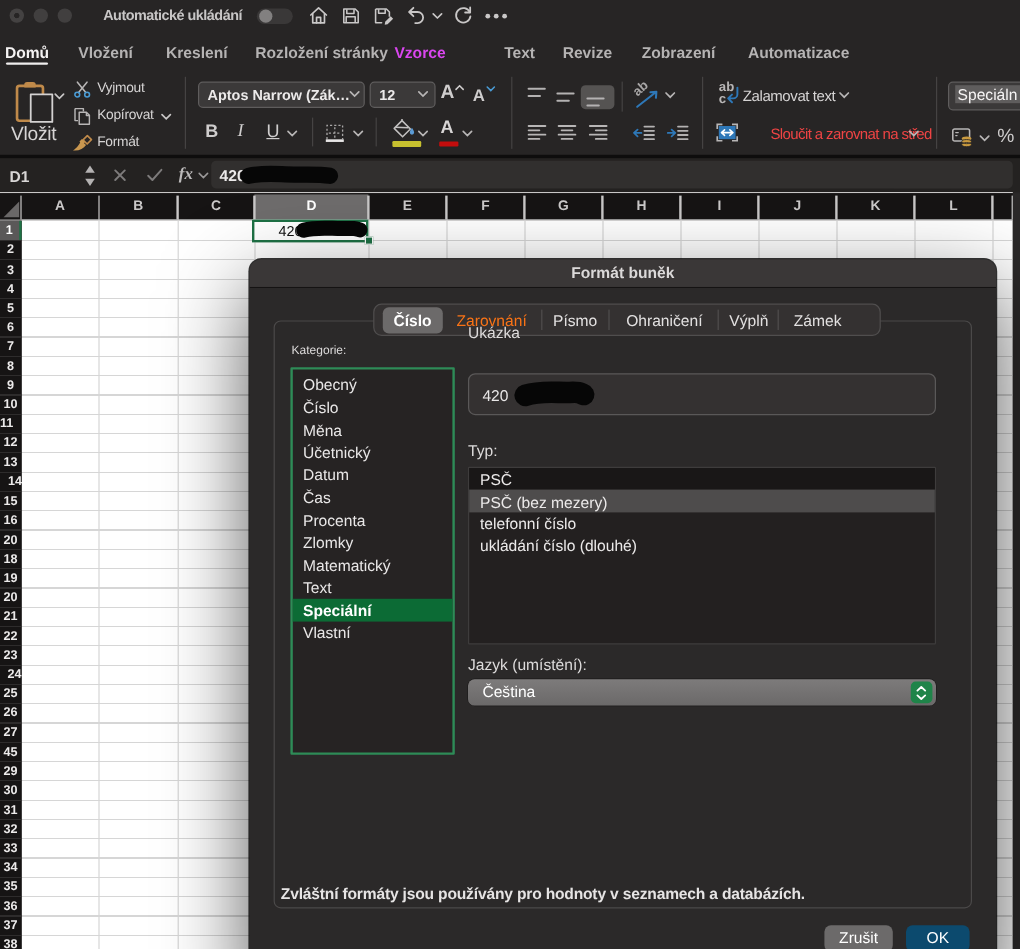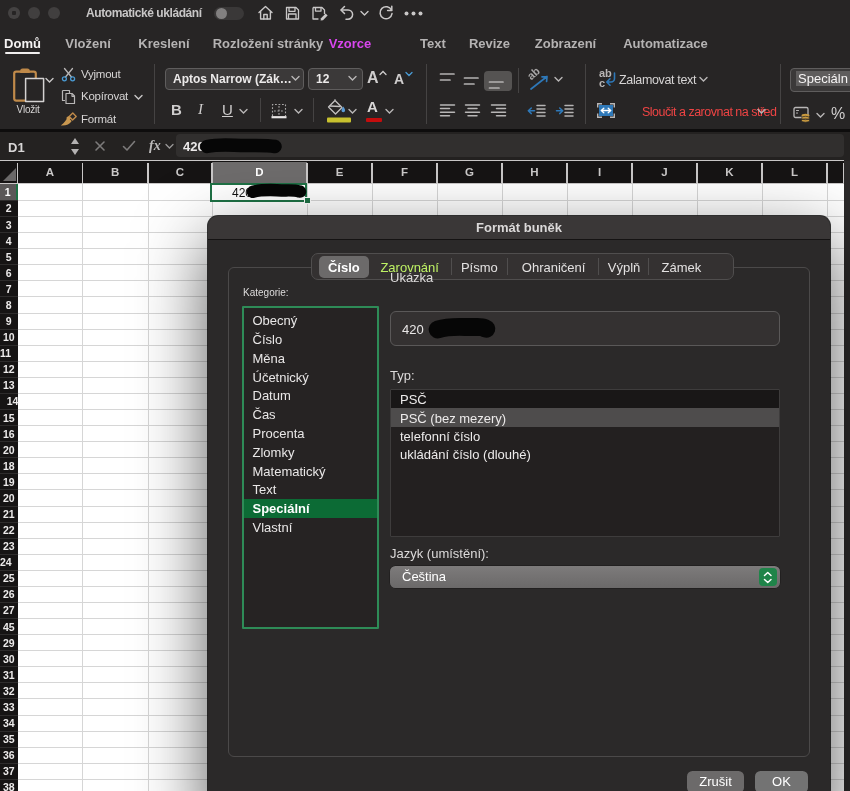--- a/index.html
+++ b/index.html
@@ -73,21 +73,21 @@
     <svg class="ab" style="left:13px;top:68px" width="34" height="36" viewBox="0 0 34 36">
 <g fill="none" stroke-linejoin="round">
 <rect x="1.2" y="3.6" width="21.6" height="29" rx="2" stroke="#c08a4a" stroke-width="2.2"></rect>
 <path d="M7.8 4.4 v-1.6 a1.8 1.8 0 0 1 1.8-1.8 h4.8 a1.8 1.8 0 0 1 1.8 1.8 v1.6 z" fill="#c08a4a" stroke="#c08a4a" stroke-width="1.2"></path>
 <rect x="12.6" y="10.6" width="18" height="23" fill="#272525" stroke="#d4d2d2" stroke-width="1.5"></rect>
 </g>
     </svg>
     <svg class="ab" style="left:45px;top:77px" width="9" height="7" viewBox="0 0 9 7">
       <path d="M1 1.5 L4.5 5 L8 1.5" fill="none" stroke="#c9c7c7" stroke-width="1.4" stroke-linecap="round"></path>
     </svg>
-    <div class="ab ct" style="left:28px;top:103.5px;font-size:10px;letter-spacing:-0.25px;color:#d6d4d4;">Vložit</div>
+    <div class="ab ct" style="left:28px;top:103.5px;font-size:16px;letter-spacing:-0.25px;color:#d6d4d4;">Vložit</div>
     <svg class="ab" style="left:61px;top:67px" width="15" height="15" viewBox="0 0 15 15">
 <g fill="none" stroke="#b8b6b6" stroke-width="1.3" stroke-linecap="round">
 <path d="M3.5 1.5 L10.5 10"></path>
         <path d="M11.5 1.5 L4.5 10"></path>
       </g>
 <circle cx="3.4" cy="11.8" r="2" fill="none" stroke="#4a9bd4" stroke-width="1.3"></circle>
 <circle cx="11.6" cy="11.8" r="2" fill="none" stroke="#4a9bd4" stroke-width="1.3"></circle>
 </svg>
     <div class="ab rlab" style="left:81px;top:67.5px;">Vyjmout</div>
     <svg class="ab" style="left:61px;top:89px" width="15" height="16" viewBox="0 0 15 16">
@@ -314,21 +314,21 @@
     <div class="ab" style="left:0;top:393.43999999999994px;width:25px;height:16.08px;color:#eceaea;font-size:10.5px;font-weight:700;text-align:center;line-height:16.08px;">14</div>
     <div class="ab" style="left:0;top:409.52px;width:17.5px;height:16.08px;color:#eceaea;font-size:10.5px;font-weight:700;text-align:center;line-height:16.08px;">15</div>
     <div class="ab" style="left:0;top:425.6px;width:17.5px;height:16.08px;color:#eceaea;font-size:10.5px;font-weight:700;text-align:center;line-height:16.08px;">16</div>
     <div class="ab" style="left:0;top:441.67999999999995px;width:17.5px;height:16.08px;color:#eceaea;font-size:10.5px;font-weight:700;text-align:center;line-height:16.08px;">20</div>
     <div class="ab" style="left:0;top:457.76px;width:17.5px;height:16.08px;color:#eceaea;font-size:10.5px;font-weight:700;text-align:center;line-height:16.08px;">18</div>
     <div class="ab" style="left:0;top:473.8399999999999px;width:17.5px;height:16.08px;color:#eceaea;font-size:10.5px;font-weight:700;text-align:center;line-height:16.08px;">19</div>
     <div class="ab" style="left:0;top:489.91999999999996px;width:17.5px;height:16.08px;color:#eceaea;font-size:10.5px;font-weight:700;text-align:center;line-height:16.08px;">20</div>
     <div class="ab" style="left:0;top:506.0px;width:17.5px;height:16.08px;color:#eceaea;font-size:10.5px;font-weight:700;text-align:center;line-height:16.08px;">21</div>
     <div class="ab" style="left:0;top:522.0799999999999px;width:17.5px;height:16.08px;color:#eceaea;font-size:10.5px;font-weight:700;text-align:center;line-height:16.08px;">22</div>
     <div class="ab" style="left:0;top:538.16px;width:17.5px;height:16.08px;color:#eceaea;font-size:10.5px;font-weight:700;text-align:center;line-height:16.08px;">23</div>
-    <div class="ab" style="left:0;top:554.24px;width:24px;height:16.08px;color:#eceaea;font-size:10.5px;font-weight:700;line-height:16.08px;">24</div>
+    <div class="ab" style="left:0;top:554.24px;width:24px;height:16.08px;color:#eceaea;font-size:10.5px;font-weight:700;text-align:center;line-height:16.08px;">24</div>
     <div class="ab" style="left:0;top:570.3199999999999px;width:17.5px;height:16.08px;color:#eceaea;font-size:10.5px;font-weight:700;text-align:center;line-height:16.08px;">25</div>
     <div class="ab" style="left:0;top:586.4px;width:17.5px;height:16.08px;color:#eceaea;font-size:10.5px;font-weight:700;text-align:center;line-height:16.08px;">26</div>
     <div class="ab" style="left:0;top:602.4799999999999px;width:17.5px;height:16.08px;color:#eceaea;font-size:10.5px;font-weight:700;text-align:center;line-height:16.08px;">27</div>
     <div class="ab" style="left:0;top:618.56px;width:17.5px;height:16.08px;color:#eceaea;font-size:10.5px;font-weight:700;text-align:center;line-height:16.08px;">45</div>
     <div class="ab" style="left:0;top:634.64px;width:17.5px;height:16.08px;color:#eceaea;font-size:10.5px;font-weight:700;text-align:center;line-height:16.08px;">29</div>
     <div class="ab" style="left:0;top:650.7199999999999px;width:17.5px;height:16.08px;color:#eceaea;font-size:10.5px;font-weight:700;text-align:center;line-height:16.08px;">30</div>
     <div class="ab" style="left:0;top:666.8px;width:17.5px;height:16.08px;color:#eceaea;font-size:10.5px;font-weight:700;text-align:center;line-height:16.08px;">31</div>
     <div class="ab" style="left:0;top:682.88px;width:17.5px;height:16.08px;color:#eceaea;font-size:10.5px;font-weight:700;text-align:center;line-height:16.08px;">32</div>
     <div class="ab" style="left:0;top:698.9599999999999px;width:17.5px;height:16.08px;color:#eceaea;font-size:10.5px;font-weight:700;text-align:center;line-height:16.08px;">33</div>
     <div class="ab" style="left:0;top:715.04px;width:17.5px;height:16.08px;color:#eceaea;font-size:10.5px;font-weight:700;text-align:center;line-height:16.08px;">34</div>
@@ -376,21 +376,21 @@
     <div class="ab" style="left:208px;top:215.6px;width:622px;height:24px;background:#3a3737;border-radius:10px 10px 0 0;border-bottom:1px solid #151313;box-sizing:border-box;"></div>
     <div class="ab" style="left:519px;top:220.1px;transform:translateX(-50%);font-size:13px;font-weight:700;color:#dbd9d9;white-space:nowrap;">Formát buněk</div>
     <div class="ab" style="left:228px;top:267.0px;width:582px;height:490px;border:1px solid #4b4949;border-radius:6px;box-sizing:border-box;"></div>
     <div class="ab" style="left:311px;top:253.0px;width:423px;height:27px;background:#343131;border:1px solid #504e4e;border-radius:7px;box-sizing:border-box;"></div>
     <div class="ab" style="left:451px;top:258.0px;width:1px;height:17px;background:#504e4e;"></div>
     <div class="ab" style="left:507px;top:258.0px;width:1px;height:17px;background:#504e4e;"></div>
     <div class="ab" style="left:597.6px;top:258.0px;width:1px;height:17px;background:#504e4e;"></div>
     <div class="ab" style="left:647.8px;top:258.0px;width:1px;height:17px;background:#504e4e;"></div>
     <div class="ab" style="left:318.5px;top:255.5px;width:50.5px;height:22px;background:#6c6a6a;border-radius:5px;"></div>
     <div class="ab" style="left:343.8px;top:259.6px;transform:translateX(-50%);font-size:13px;font-weight:700;color:#ffffff;white-space:nowrap;">Číslo</div>
-    <div class="ab" style="left:409.7px;top:259.6px;transform:translateX(-50%);font-size:13px;font-weight:400;color:#bef264;white-space:nowrap;">Zarovnání</div>
+    <div class="ab" style="left:409.7px;top:259.6px;transform:translateX(-50%);font-size:13px;font-weight:400;color:#f97316;white-space:nowrap;">Zarovnání</div>
     <div class="ab" style="left:479.3px;top:259.6px;transform:translateX(-50%);font-size:13px;font-weight:400;color:#e3e1e1;white-space:nowrap;">Písmo</div>
     <div class="ab" style="left:553.6px;top:259.6px;transform:translateX(-50%);font-size:13px;font-weight:400;color:#e3e1e1;white-space:nowrap;">Ohraničení</div>
     <div class="ab" style="left:624px;top:259.6px;transform:translateX(-50%);font-size:13px;font-weight:400;color:#e3e1e1;white-space:nowrap;">Výplň</div>
     <div class="ab" style="left:681.4px;top:259.6px;transform:translateX(-50%);font-size:13px;font-weight:400;color:#e3e1e1;white-space:nowrap;">Zámek</div>
     <div class="ab" style="left:243px;top:286.6px;font-size:10px;color:#dddbdb;">Kategorie:</div>
     <div class="ab" style="left:241.5px;top:305.6px;width:137px;height:323px;background:#262323;border:2px solid #2e8b57;border-radius:1px;box-sizing:border-box;"></div>
     <div class="ab" style="left:252.5px;top:313.2px;font-size:13px;color:#e9e7e7;">Obecný</div>
     <div class="ab" style="left:252.5px;top:332.0px;font-size:13px;color:#e9e7e7;">Číslo</div>
     <div class="ab" style="left:252.5px;top:350.79999999999995px;font-size:13px;color:#e9e7e7;">Měna</div>
     <div class="ab" style="left:252.5px;top:369.6px;font-size:13px;color:#e9e7e7;">Účetnický</div>
@@ -420,14 +420,15 @@
     <div class="ab" style="left:390px;top:545.6px;font-size:13px;color:#dddbdb;">Jazyk (umístění):</div>
     <div class="ab" style="left:390px;top:566.0px;width:390px;height:21.6px;background:linear-gradient(#7d7b7b,#6b6969);border-radius:5.5px;box-shadow:0 0 0 0.5px rgba(0,0,0,.4);"></div>
     <div class="ab" style="left:402px;top:568.6px;font-size:13px;color:#ffffff;">Čeština</div>
     <div class="ab" style="left:758.5px;top:568.0px;width:18.5px;height:17.6px;background:#1f8449;border-radius:4px;"></div>
     <svg class="ab" style="left:762px;top:570.6px" width="12" height="13" viewBox="0 0 12 13">
 <g fill="none" stroke="#ffffff" stroke-width="1.5" stroke-linecap="round" stroke-linejoin="round">
 <path d="M2.5 4.5 L5.75 1.5 L9 4.5"></path>
         <path d="M2.5 8.5 L5.75 11.5 L9 8.5"></path>
       </g>
     </svg>
+    <div class="ab" style="left:234px;top:737.1px;font-size:13px;font-weight:700;letter-spacing:-0.15px;color:#e6e4e4;">Zvláštní formáty jsou používány pro hodnoty v seznamech a databázích.</div>
     <div class="ab" style="left:687px;top:770.5px;width:57px;height:22px;background:#6c6a6a;border-radius:5.5px;text-align:center;line-height:22px;font-size:13px;color:#ffffff;">Zrušit</div>
-    <div class="ab" style="left:755px;top:770.5px;width:53px;height:22px;background:#737373;border-radius:5.5px;text-align:center;line-height:22px;font-size:13px;color:#ffffff;">OK</div>
+    <div class="ab" style="left:755px;top:770.5px;width:53px;height:22px;background:#0c4a6e;border-radius:5.5px;text-align:center;line-height:22px;font-size:13px;color:#ffffff;">OK</div>
   </div>
 </body></html>

